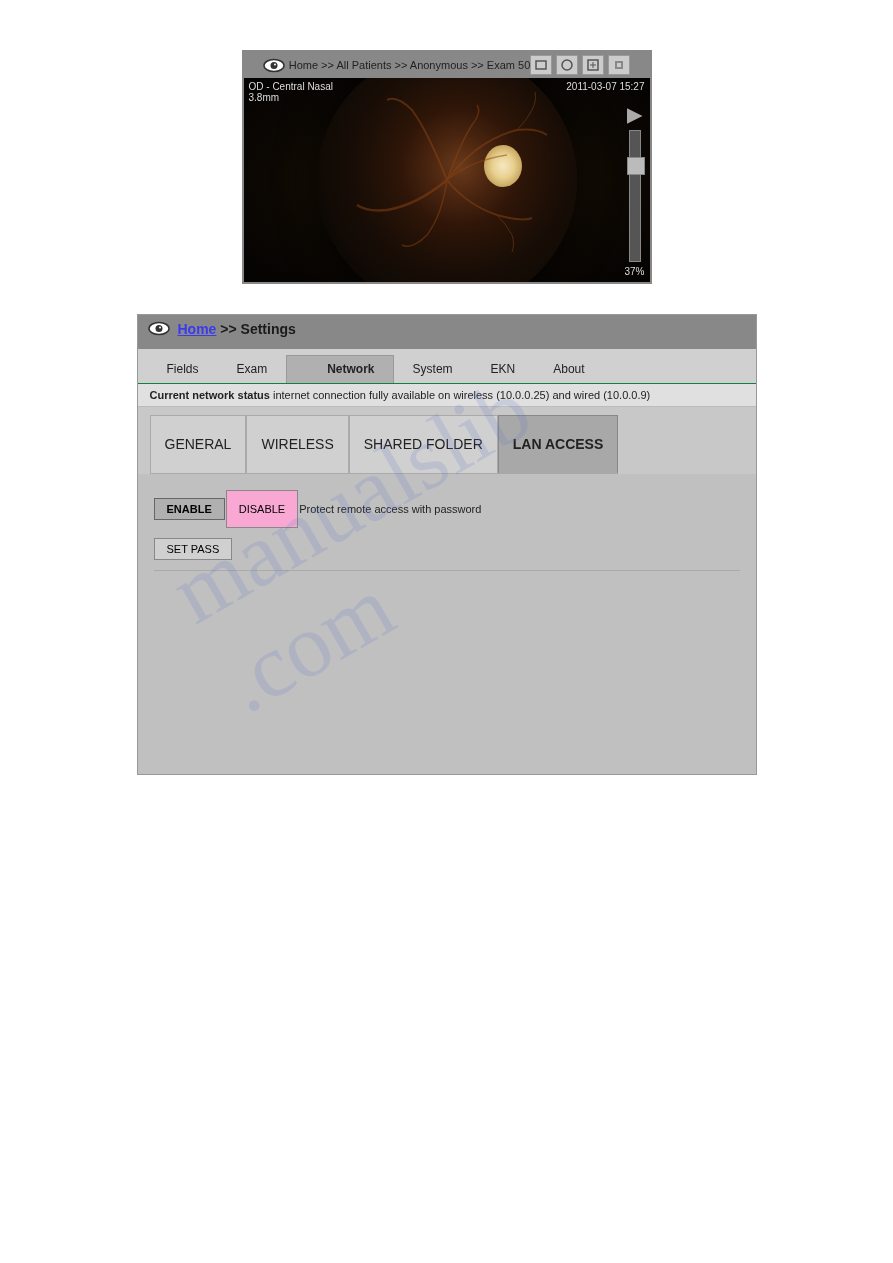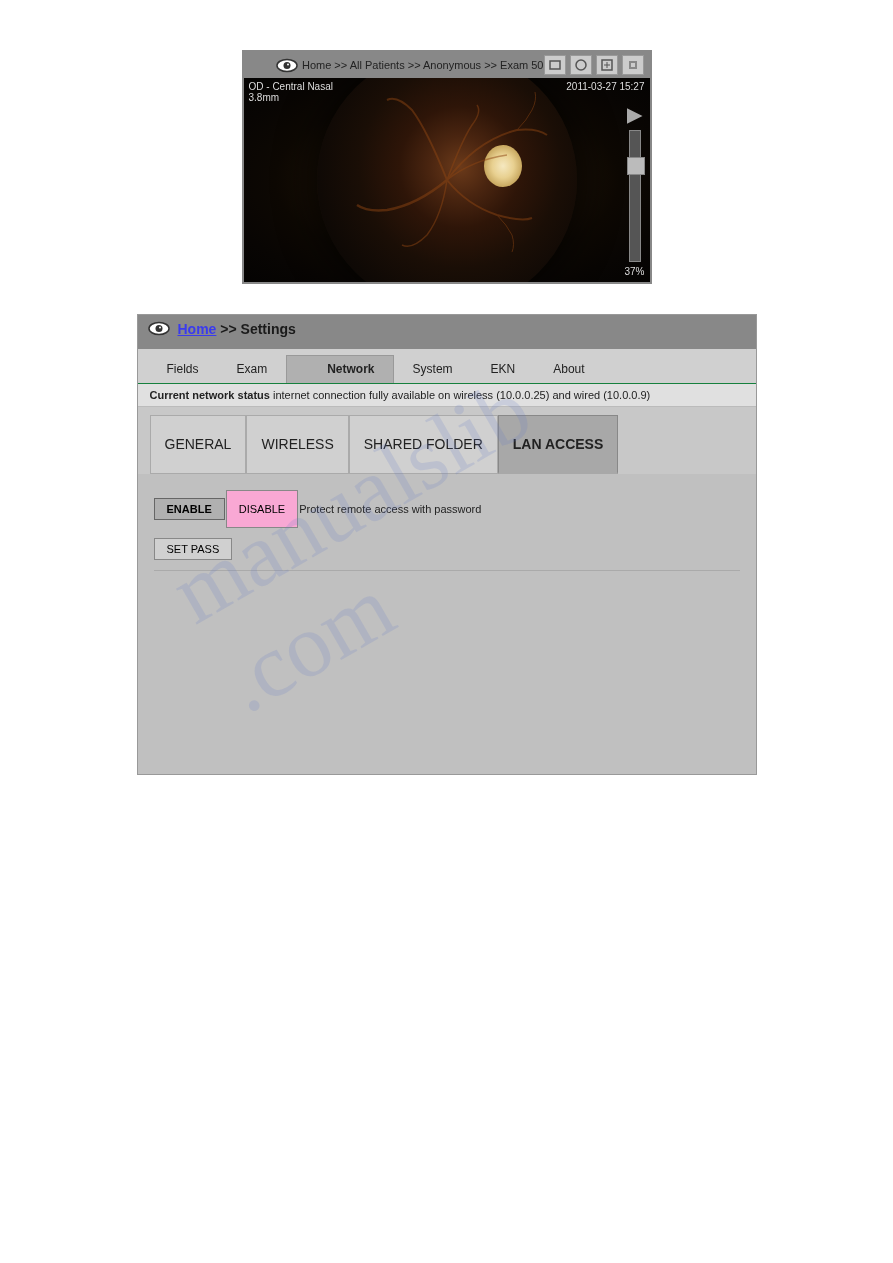--- a/index.html
+++ b/index.html
@@ -47,21 +47,21 @@
       width: 410px;
       background: #1a1a1a;
       border: 2px solid #888;
       position: relative;
     }
 
     .image-viewer-header {
       background: #888;
       display: flex;
       align-items: center;
-      justify-content: flex-end;
+      justify-content: center;
       padding: 3px 6px;
       height: 26px;
     }
 
     .viewer-breadcrumb {
       display: flex;
       align-items: center;
       gap: 4px;
       color: #222;
       font-size: 11px;
@@ -401,21 +401,21 @@
         </div>
       </div>
     </div>
 
     <div class="image-area">
 
       <div class="image-info-top-left">
         <div>OD - Central Nasal</div>
         <div>3.8mm</div>
       </div>
-      <div class="image-info-top-right">2011-03-27 15:27</div>
+      <div class="image-info-top-right">2011-03-07 15:27</div>
       <div class="image-percent">37%</div>
 
       <div class="retina-image">
         <div class="retina-circle">
 
           <div class="optic-disc"></div>
 
           <svg style="position:absolute;top:0;left:0;width:100%;height:100%;opacity:0.5;" viewBox="0 0 260 260">
             <path d="M130 130 Q160 90 200 80 Q220 78 230 85" stroke="#8b4513" stroke-width="2" fill="none"></path>
             <path d="M130 130 Q155 110 190 105" stroke="#8b4513" stroke-width="1.5" fill="none"></path>

